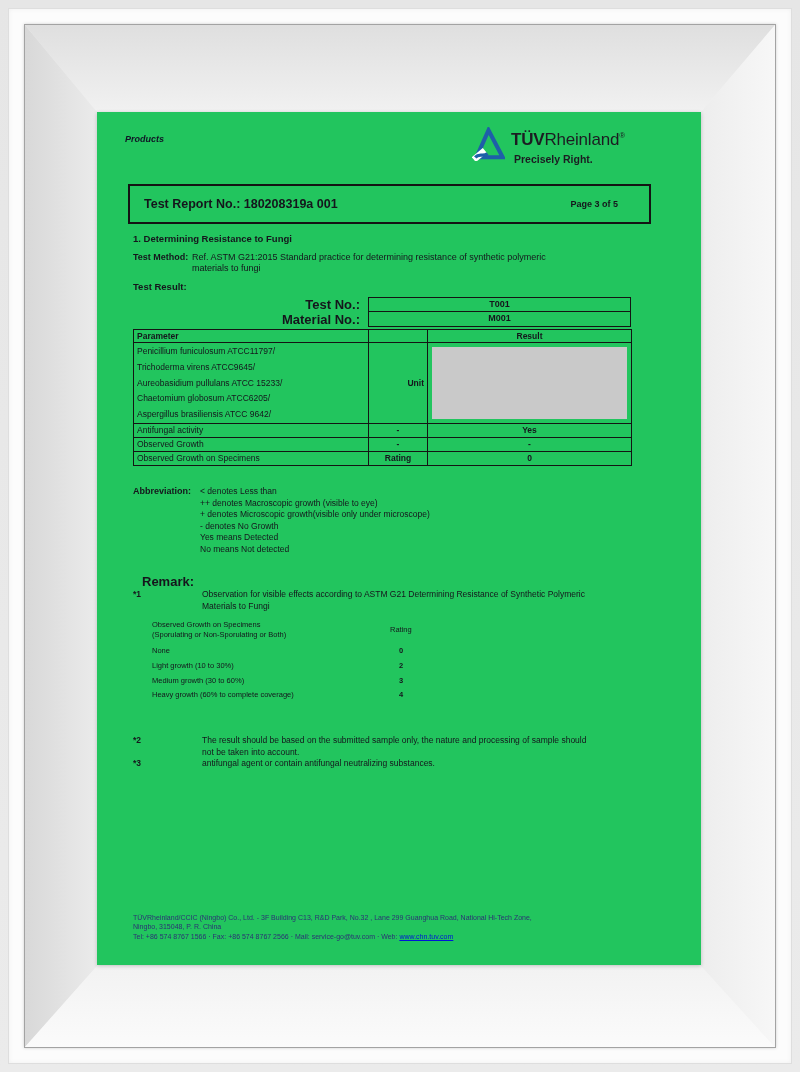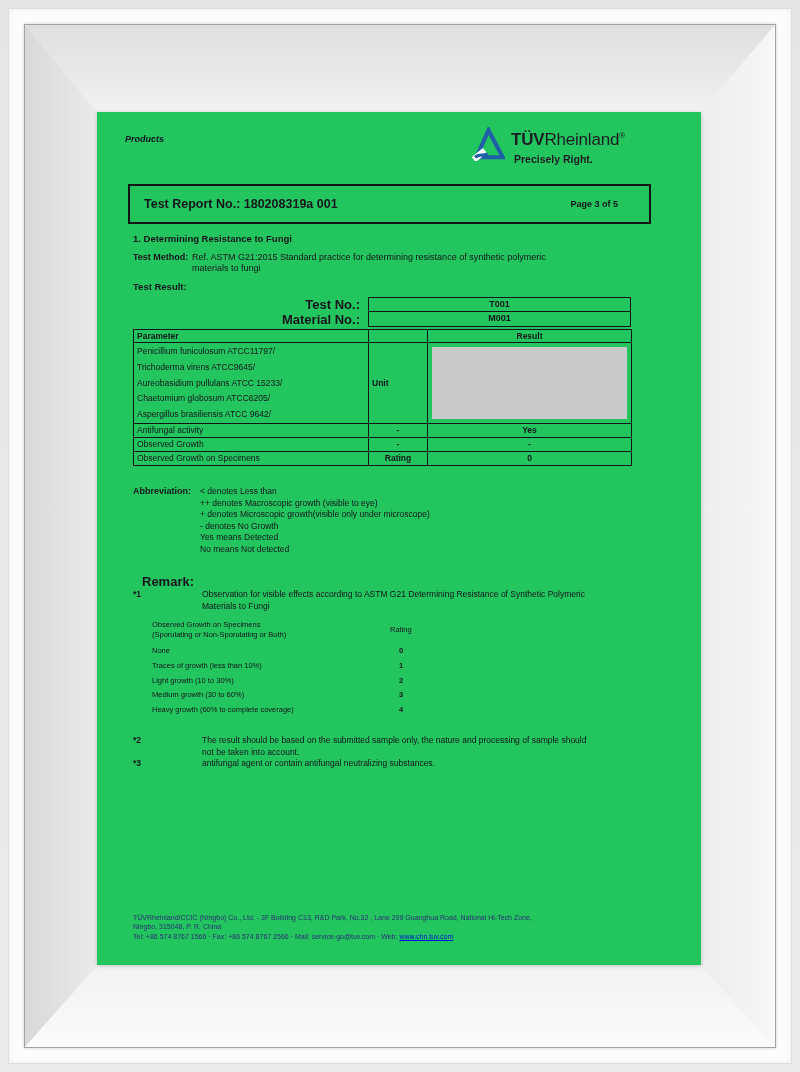--- a/index.html
+++ b/index.html
@@ -54,21 +54,21 @@
              font-size:9px; font-weight:700; line-height:13px; }
   .top-box.second { border-top:none; }
 
   .main-table { left:36px; top:217px; border-collapse:collapse; table-layout:fixed; width:498px;
                 font-size:8.5px; }
   .main-table td { border:1px solid #141414; padding:0 3px; vertical-align:middle; }
   .main-table .hdr td { height:13px; font-weight:700; }
   .main-table .c-center { text-align:center; }
   .main-table .species-cell { vertical-align:top; padding-top:1px;margin-left:48px; }
   .main-table .species-cell div { line-height:15.8px; white-space:nowrap; }
-  .main-table .unit-cell { text-align:left; font-weight:700;margin-left:12px; }
+  .main-table .unit-cell { text-align:right; font-weight:700;margin-left:12px; }
   .main-table .gray-cell { position:relative; }
   .gray-fill { position:absolute; inset:4px; background:#c9c9c9; }
   .main-table .datarow td { height:14px; }
   .main-table .datarow .mid, .main-table .datarow .res { text-align:center; font-weight:700; }
 
   .abbr-label { left:36px; top:374px; font-size:9px; font-weight:700; }
   .abbr-lines { left:103px; top:374px; font-size:8.5px; line-height:11.6px; white-space:nowrap; }
 
   .remark-label { left:36px; top:462px; font-size:13px; font-weight:700;padding-left:9px; }
   .rm-marker { left:36px; font-size:8.5px; font-weight:700; }
@@ -193,24 +193,20 @@
           <div>Observed Growth on Specimens</div>
           <div>(Sporulating or Non-Sporulating or Both)</div>
           <div class="rt-rating">Rating</div>
         </div>
         <div class="rt-rows">
           <div class="rt-row">
             <span>None</span>
             <span class="rt-val">0</span>
           </div>
           <div class="rt-row">
-            <span>Traces of growth (less than 10%)</span>
-            <span class="rt-val">1</span>
-          </div>
-          <div class="rt-row">
             <span>Light growth (10 to 30%)</span>
             <span class="rt-val">2</span>
           </div>
           <div class="rt-row">
             <span>Medium growth (30 to 60%)</span>
             <span class="rt-val">3</span>
           </div>
           <div class="rt-row">
             <span>Heavy growth (60% to complete coverage)</span>
             <span class="rt-val">4</span>

